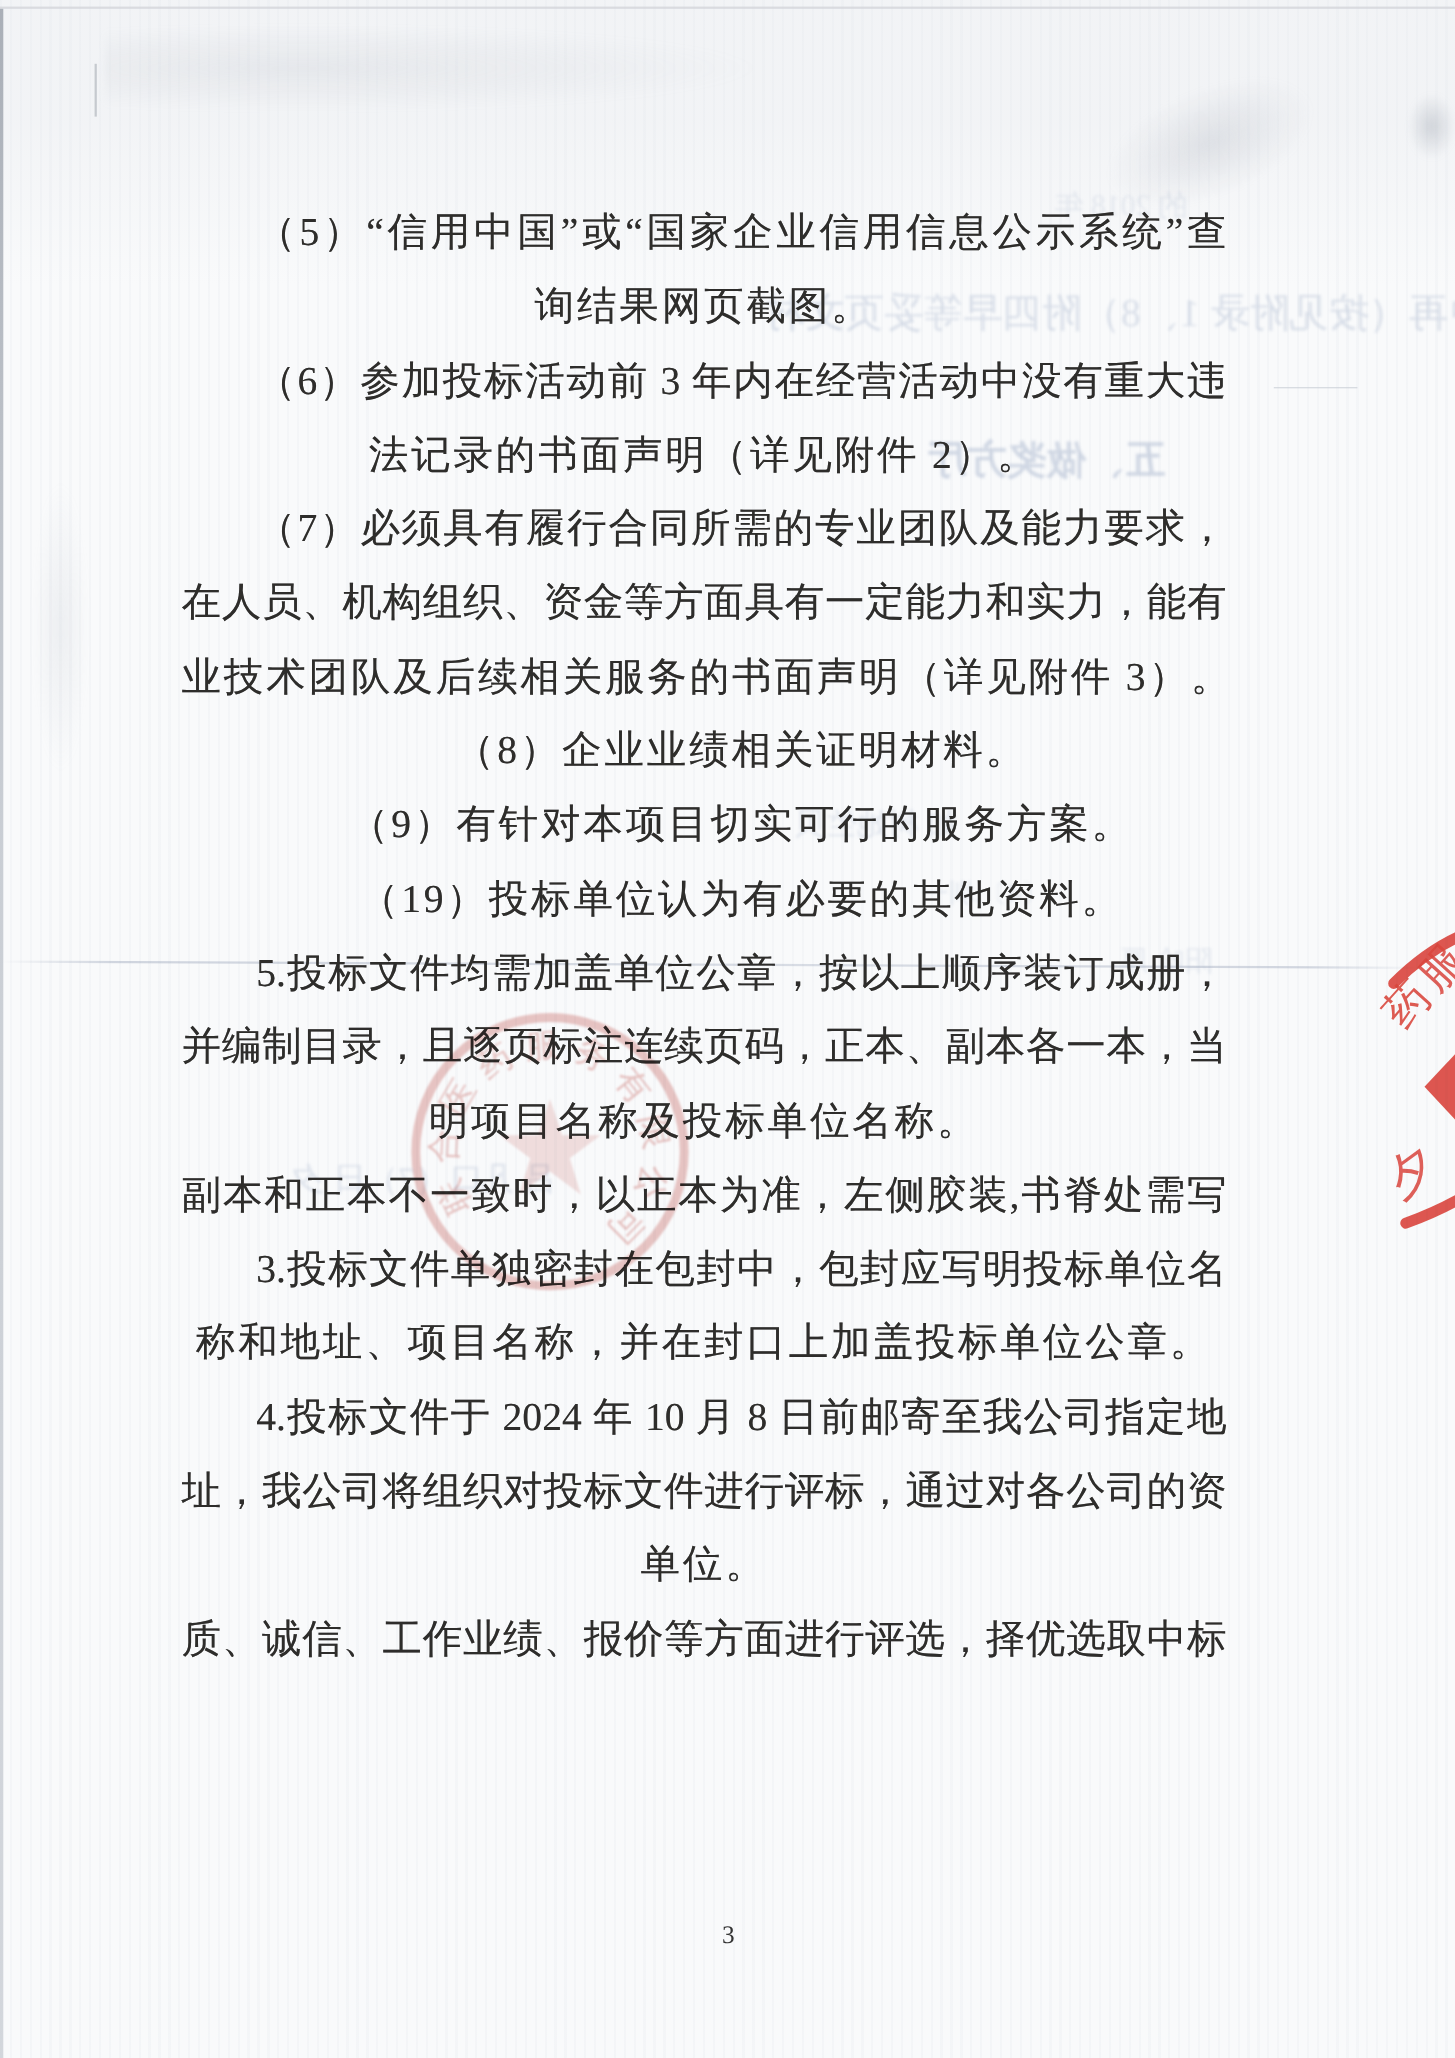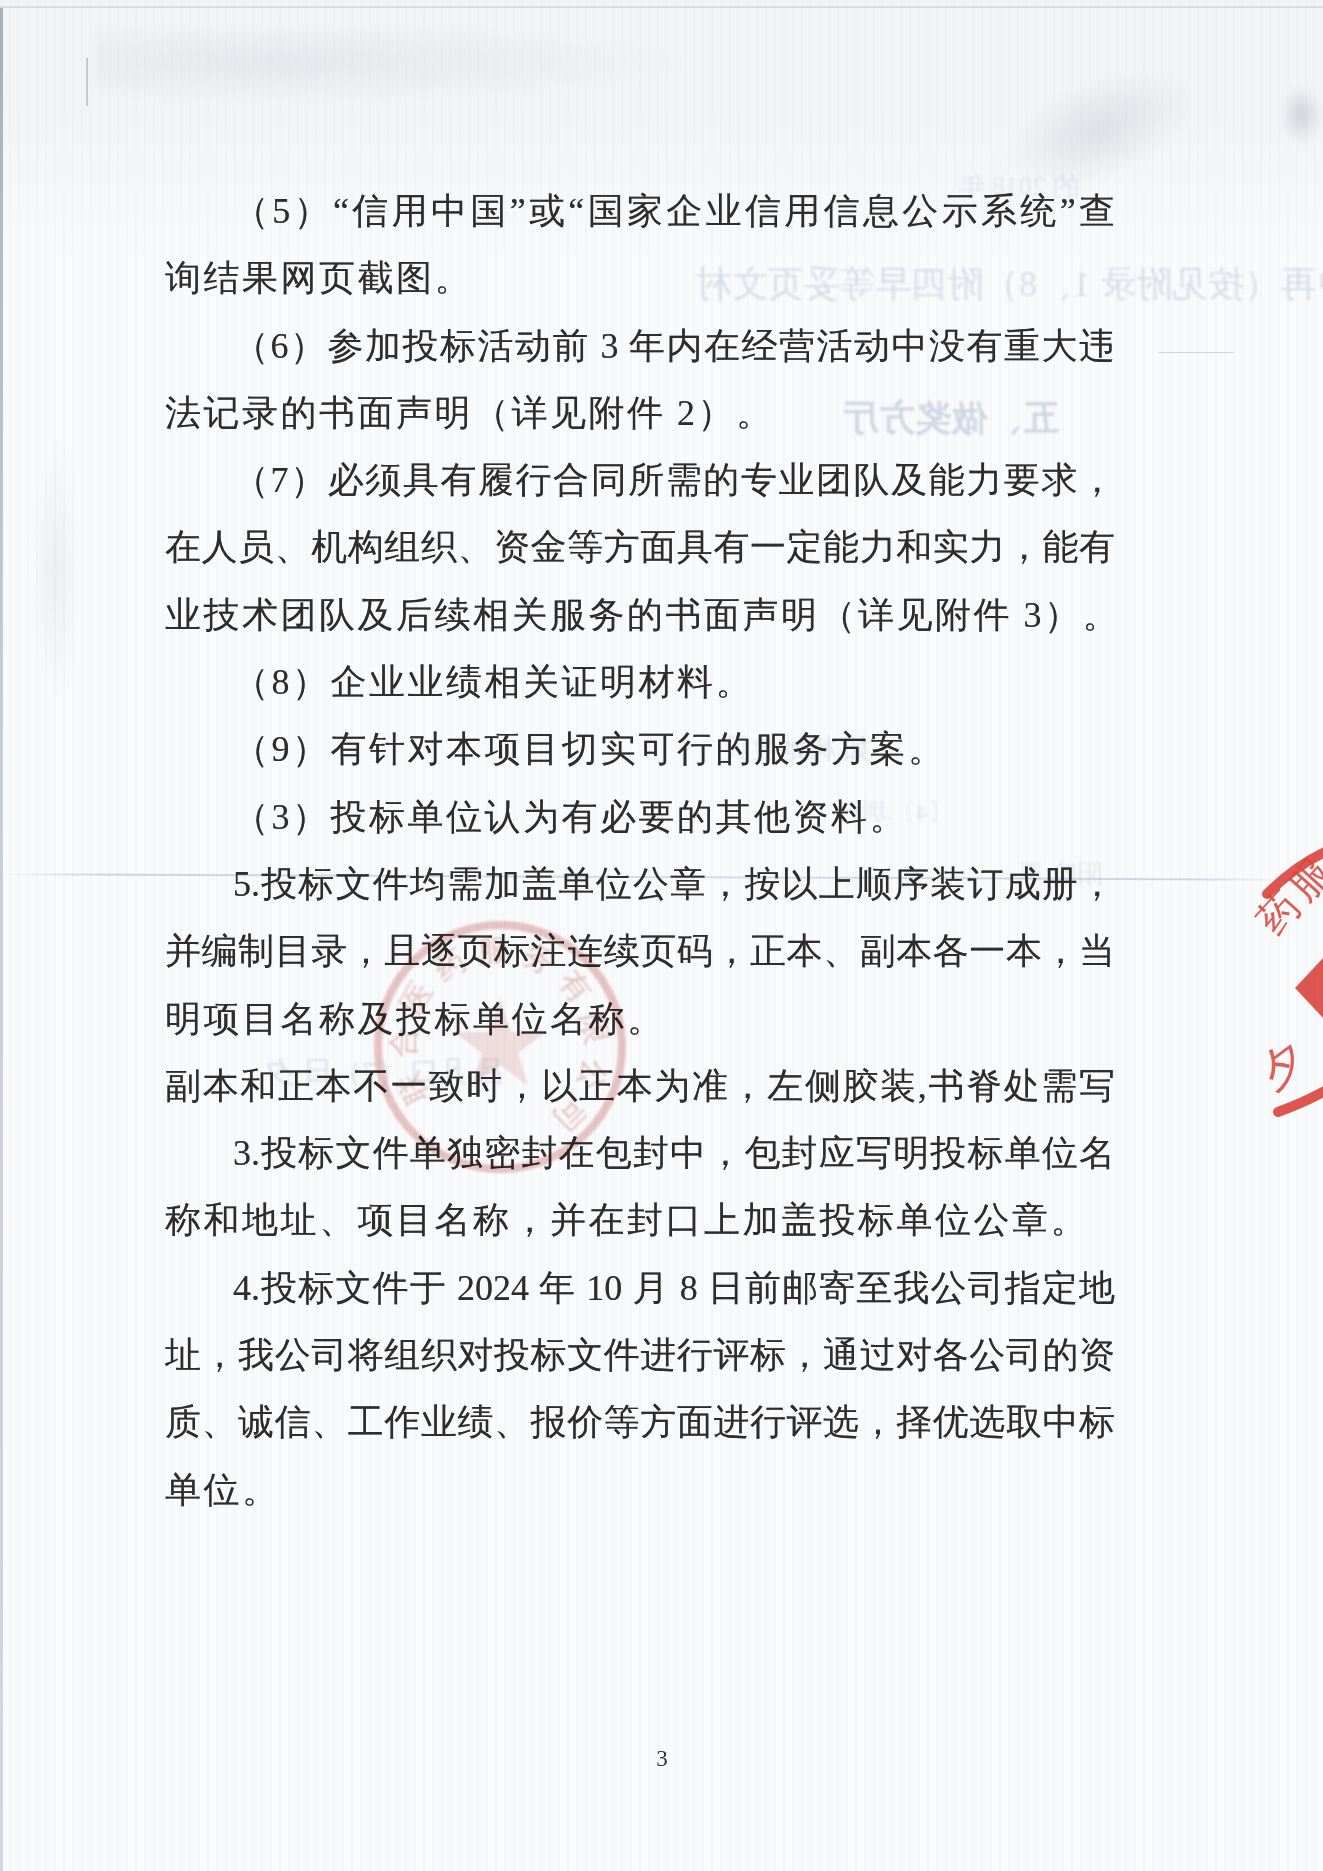--- a/index.html
+++ b/index.html
@@ -29,21 +29,21 @@
   .smudge.c{left:1280px;top:85px;width:43px;height:60px;
     background:radial-gradient(ellipse,rgba(130,138,152,.3),transparent 70%);}
   .smudge.d{left:30px;top:440px;width:50px;height:260px;
     background:radial-gradient(ellipse,rgba(165,172,184,.14),transparent 72%);}
 
   
   #text-layer{position:absolute;left:165px;top:188px;width:950px;color:#2e2d2b;}
   .line{height:67.3px;line-height:47px;font-size:36px;white-space:nowrap;
     text-shadow:0 0 .5px rgba(45,45,45,.55);}
   .line.fill{white-space:normal;text-align:justify;text-align-last:justify;letter-spacing:0;}
-  .line.nofill{letter-spacing:2.5px;}
+  .line.nofill{letter-spacing:2.5px;text-align:center;}
   .line.indent{padding-left:68px;}
   .line.fill.indent{padding-left:68px;}
 
   .page-number{position:absolute;left:640px;top:1746px;width:44px;text-align:center;
     font-size:23px;color:#333;letter-spacing:0;}
 
   
   .bleed{position:absolute;color:#8fa0bf;transform:scaleX(-1);filter:blur(1.3px);
     font-family:"Liberation Serif","DejaVu Serif",serif;white-space:nowrap;pointer-events:none;}
 
@@ -85,31 +85,31 @@
   <div id="text-layer">
       <div class="line fill indent">（5）“信用中国”或“国家企业信用信息公示系统”查</div>
       <div class="line nofill">询结果网页截图。</div>
       <div class="line fill indent">（6）参加投标活动前 3 年内在经营活动中没有重大违</div>
       <div class="line nofill">法记录的书面声明（详见附件 2）。</div>
       <div class="line fill indent">（7）必须具有履行合同所需的专业团队及能力要求，</div>
       <div class="line fill">在人员、机构组织、资金等方面具有一定能力和实力，能有</div>
       <div class="line nofill">业技术团队及后续相关服务的书面声明（详见附件 3）。</div>
       <div class="line nofill indent">（8）企业业绩相关证明材料。</div>
       <div class="line nofill indent">（9）有针对本项目切实可行的服务方案。</div>
-      <div class="line nofill indent">（3）投标单位认为有必要的其他资料。</div>
+      <div class="line nofill indent">（19）投标单位认为有必要的其他资料。</div>
       <div class="line fill indent">5.投标文件均需加盖单位公章，按以上顺序装订成册，</div>
       <div class="line fill">并编制目录，且逐页标注连续页码，正本、副本各一本，当</div>
       <div class="line nofill">明项目名称及投标单位名称。</div>
       <div class="line fill">副本和正本不一致时，以正本为准，左侧胶装,书脊处需写</div>
       <div class="line fill indent">3.投标文件单独密封在包封中，包封应写明投标单位名</div>
       <div class="line nofill">称和地址、项目名称，并在封口上加盖投标单位公章。</div>
       <div class="line fill indent">4.投标文件于 2024 年 10 月 8 日前邮寄至我公司指定地</div>
       <div class="line fill">址，我公司将组织对投标文件进行评标，通过对各公司的资</div>
+      <div class="line nofill">单位。</div>
       <div class="line fill">质、诚信、工作业绩、报价等方面进行评选，择优选取中标</div>
-      <div class="line nofill">单位。</div>
     </div>
 
   <div id="seal-center">
     <svg width="300" height="300" viewBox="0 0 300 300">
       <circle cx="150" cy="150" r="122" fill="none" stroke="#d98f8b" stroke-width="8" opacity="0.5"></circle>
       <path d="M150,102 L161,135 L196,135 L168,156 L178,189 L150,168 L122,189 L132,156 L104,135 L139,135 Z" fill="#e0a3a0" opacity="0.32"></path>
     </svg>
   <span class="ring-char" style="left: 62.9945px; top: 190.571px; transform: translate(-50%, -50%) rotate(-115deg);">联</span>
       <span class="ring-char" style="left: 54.1128px; top: 145.348px; transform: translate(-50%, -50%) rotate(-87.2222deg);">合</span>
       <span class="ring-char" style="left: 67.3309px; top: 101.196px; transform: translate(-50%, -50%) rotate(-59.4444deg);">医</span>

